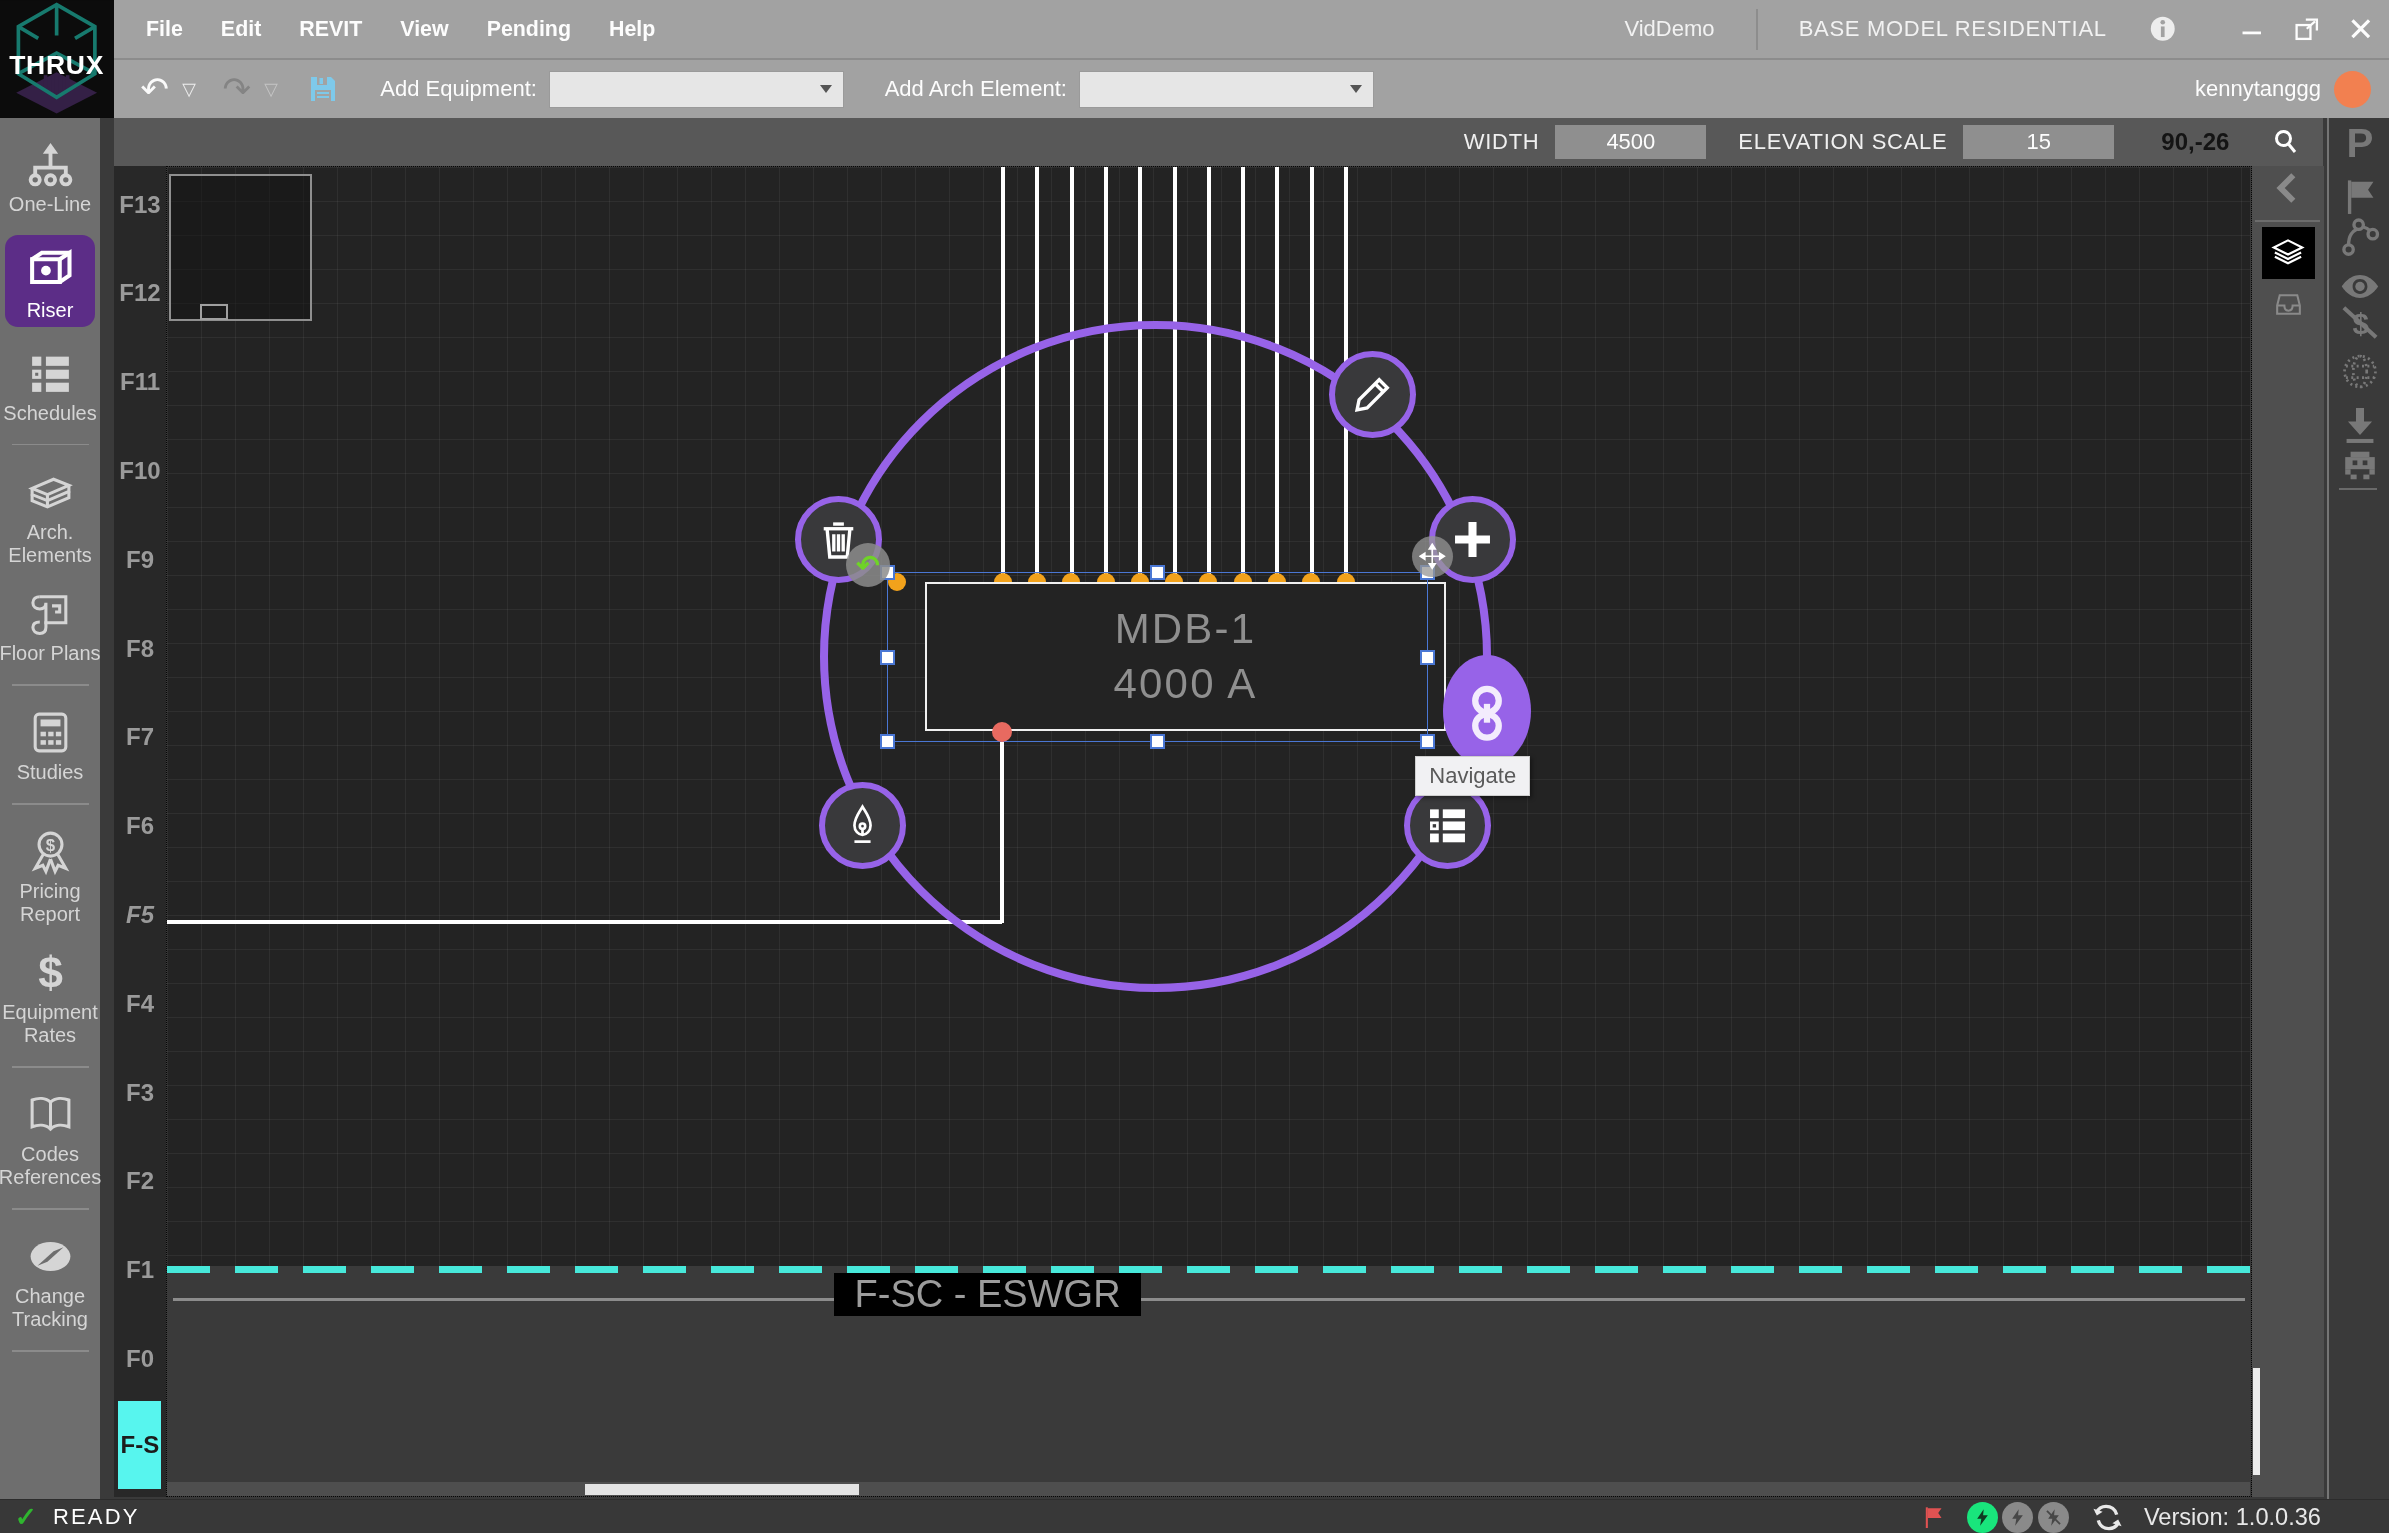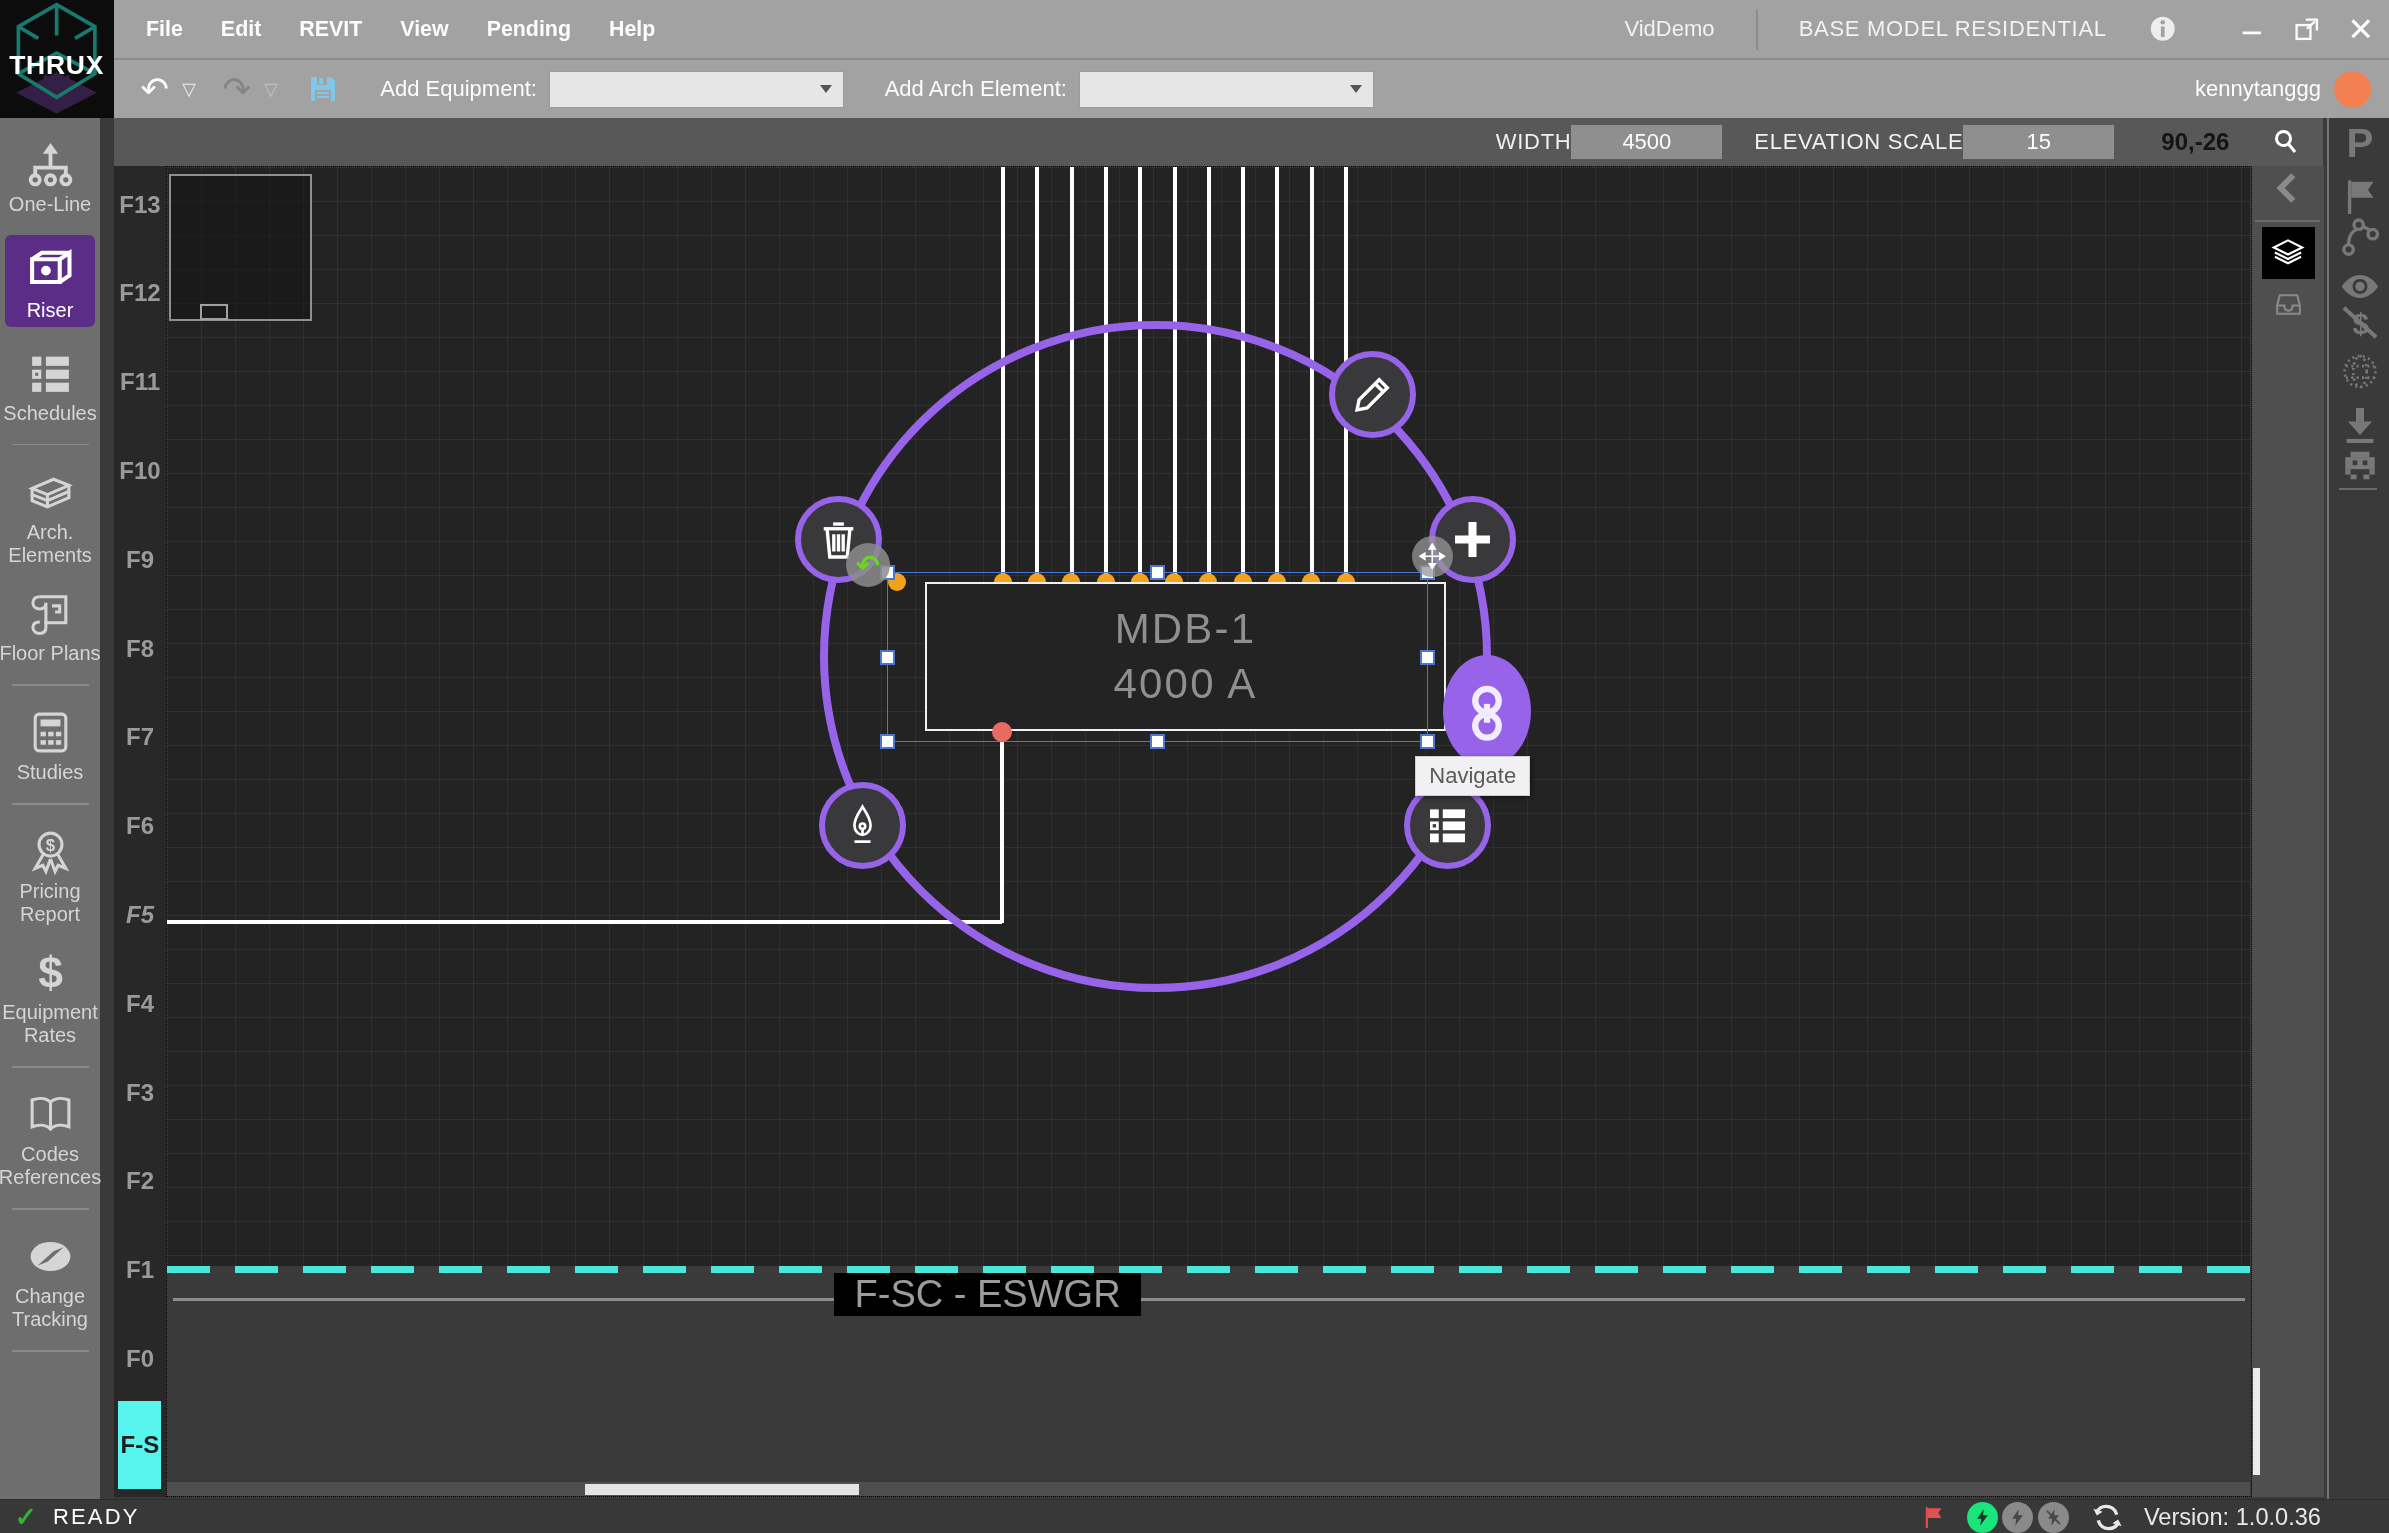--- a/index.html
+++ b/index.html
@@ -31,28 +31,28 @@
   .select{width:295px;height:37px;background:#e6e6e6;border:1.5px solid #9a9a9a;box-sizing:border-box;display:flex;align-items:center;justify-content:flex-end;}
   .select .chev{width:0;height:0;border-left:6.6px solid transparent;border-right:6.6px solid transparent;border-top:8px solid #555;margin-right:10.3px;}
   .user-area{margin-left:auto;display:flex;align-items:center;margin-right:17.7px;}
   .username{color:#fdfdfd;font-size:22px;margin-right:13.3px;}
   .avatar{width:37px;height:37px;border-radius:50%;background:#f28050;}
   
   .sidebar{position:absolute;left:0;top:118px;width:100px;height:1381px;background:#6e6e6e;display:flex;flex-direction:column;align-items:center;z-index:20;}
   .side-item{display:flex;flex-direction:column;align-items:center;margin-top:22px;color:#d5d5d5;width:111px;}
   .side-item .s-icon{width:49px;height:49px;color:#d5d5d5;}
   .side-item .s-label{font-size:20px;text-align:center;line-height:23px;margin-top:4.4px;color:#d5d5d5;}
-  .side-item.selected{background:#5c2d87;border-radius:6px;width:90px;padding:7.4px 0 4.4px 0;margin-top:19px;}
+  .side-item.selected{background:#5c2d87;border-radius:13px;width:90px;padding:7.4px 0 4.4px 0;margin-top:19px;}
   .side-item.selected .s-icon{color:#fff;width:52px;height:52px;}
   .side-item.selected .s-label{color:#fff;}
   .side-divider{width:77px;height:1.5px;background:#8b8b8b;margin-top:19px;}
   
   .canvas-topbar{position:absolute;left:114px;top:118px;width:2209px;height:48px;background:#585858;display:flex;align-items:center;justify-content:flex-end;z-index:15;}
   .ct-label{color:#f0f0f0;font-size:22px;letter-spacing:0.7px;}
-  .ct-input{width:147px;height:32px;background:#8f8f8f;border:none;color:#fdfdfd;font-size:22px;text-align:center;font-family:"Liberation Sans",sans-serif;}
+  .ct-input{width:147px;height:32px;background:#8f8f8f;border:none;color:#fdfdfd;font-size:22px;text-align:center;margin-left:16px;font-family:"Liberation Sans",sans-serif;}
   .ct-gap40{width:32px;}.ct-gap60{width:47px;}
   .coords{color:#141414;font-size:24px;font-weight:700;}
   .search-ico{width:32px;height:32px;color:#fff;margin-left:41px;margin-right:20.6px;}
   
   .floor-col{position:absolute;left:114px;top:166px;width:52px;height:1331px;background:#282828;z-index:12;}
   .floor-label{position:absolute;width:52px;height:29.5px;color:#9a9a9a;font-size:24px;font-weight:700;text-align:center;line-height:29.5px;}
   .fs-block{position:absolute;left:4.4px;width:43px;height:88px;background:#57f5ee;display:flex;align-items:center;justify-content:center;}
   .fs-block .floor-label-dark{color:#1c1c1c;font-size:24px;font-weight:700;position:static;width:auto;height:auto;line-height:normal;}
   
   .canvas{position:absolute;left:166px;top:166px;width:2086px;height:1331px;background:#3a3a3a;border:1.5px dotted #060606;box-sizing:border-box;z-index:10;overflow:hidden;}

